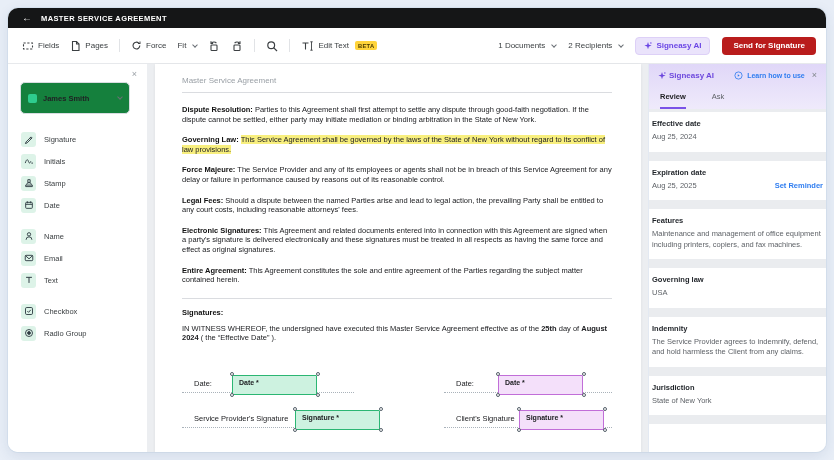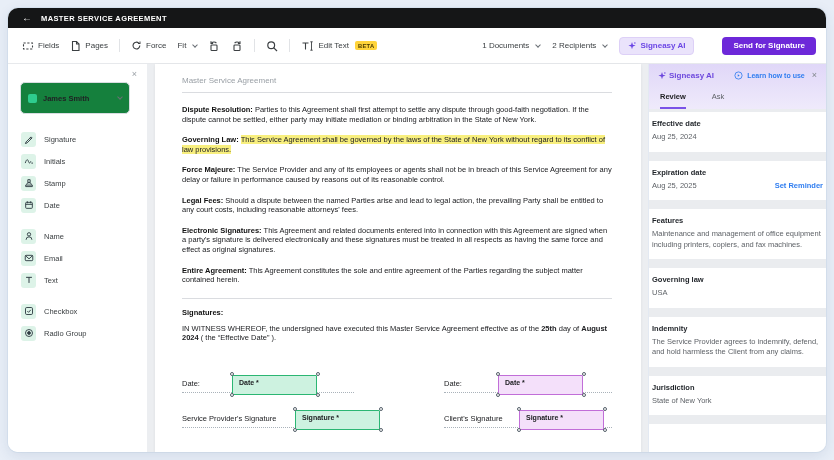--- a/index.html
+++ b/index.html
@@ -21,22 +21,22 @@
   .tb-left { display:flex; align-items:center; gap:11px; }
   .tb-right { margin-left:auto; display:flex; align-items:center; gap:12px; }
   .tb-item { display:flex; align-items:center; gap:4px; font-size:8px; color:#3c4043; cursor:pointer; white-space:nowrap; }
   .tb-sep { width:1px; height:13px; background:#e1e3e6; }
   .chev { width:4px; height:4px; border-right:1.1px solid #6a6f75; border-bottom:1.1px solid #6a6f75;
           transform:rotate(45deg); display:inline-block; margin:-2px 0 0 3px; }
   .beta { background:#ffd43b; color:#4a3a00; font-size:5.8px; font-weight:700; letter-spacing:.3px;
           padding:1.5px 3px; border-radius:2px; margin-left:2px; }
   .btn-ai { background:#eae3fb; color:#6b46e5; border:1px solid #ddd0f7; border-radius:4px;
             font-size:8px; font-weight:600; padding:3.5px 8px; display:flex; align-items:center; gap:4px; cursor:pointer; }
-  .btn-send { background:#6d28d9; color:#fff; border-radius:4px; font-size:8px; font-weight:600;
-              padding:4.5px 11px; cursor:pointer;margin-left:16px; }
+  .btn-send { background:#b91c1c; color:#fff; border-radius:4px; font-size:8px; font-weight:600;
+              padding:4.5px 11px; cursor:pointer; }
   .ticon { display:block; }
 
   
   .content { display:flex; height:400px; }
 
   
   .sidebar { width:140px; background:#fff; border-right:1px solid #eceef1; position:relative; flex:none; }
   .sb-close { position:absolute; top:6px; right:10px; font-size:9px; color:#9aa0a6; cursor:pointer; line-height:1; }
   .recipient { margin:18px 17px 0 12px; height:32px; border:1px solid #d8dce1; border-radius:5px;
                display:flex; align-items:center; padding:0 7px; gap:6px; cursor:pointer; background:#15803d; }
@@ -59,21 +59,21 @@
   .para b { color:#111; }
   .hl { background:#f8ef7e; }
   .doc-hr2 { border:none; border-top:1px solid #dadce0; margin:13px 0 9px; }
   .sig-heading { font-size:7.5px; font-weight:700; color:#111; margin-bottom:7px; }
   .witness { font-size:7.5px; line-height:9.6px; color:#202124; }
 
   .sig-grid { display:flex; justify-content:space-between; margin-top:23px; }
   .sig-col-l { width:172px; } .sig-col-r { width:168px; }
   .sig-row { position:relative; height:27px; border-bottom:1px dotted #a9b2ba; }
   .sig-row2 { margin-top:8px; }
-  .row-label { position:absolute; bottom:4px; left:0; font-size:7.5px; color:#202124; white-space:nowrap; }
+  .row-label { position:absolute; bottom:4px; left:12px; font-size:7.5px; color:#202124; white-space:nowrap; }
   .fbox { position:absolute; bottom:-3px; width:85px; height:20px; border:1.5px solid; border-radius:1px; cursor:pointer; }
   .fbox.green { border-color:#2bb673; background:#cdf2e0; }
   .fbox.purple { border-color:#c16ed8; background:#f4e0fa; }
   .fbox-label { display:block; font-size:7px; font-weight:700; color:#202124; padding:3px 0 0 6px; }
   .h { position:absolute; width:4px; height:4px; background:#fff; border:1px solid #55606a; border-radius:50%; }
   .h.tl{top:-3.5px;left:-3.5px} .h.tr{top:-3.5px;right:-3.5px} .h.bl{bottom:-3.5px;left:-3.5px} .h.br{bottom:-3.5px;right:-3.5px}
   .fbox-date-l{left:50px} .fbox-sig-l{left:113px} .fbox-date-r{left:54px} .fbox-sig-r{left:75px}
 
   
   .panel { width:178px; flex:none; background:#eaecef; display:flex; flex-direction:column;

